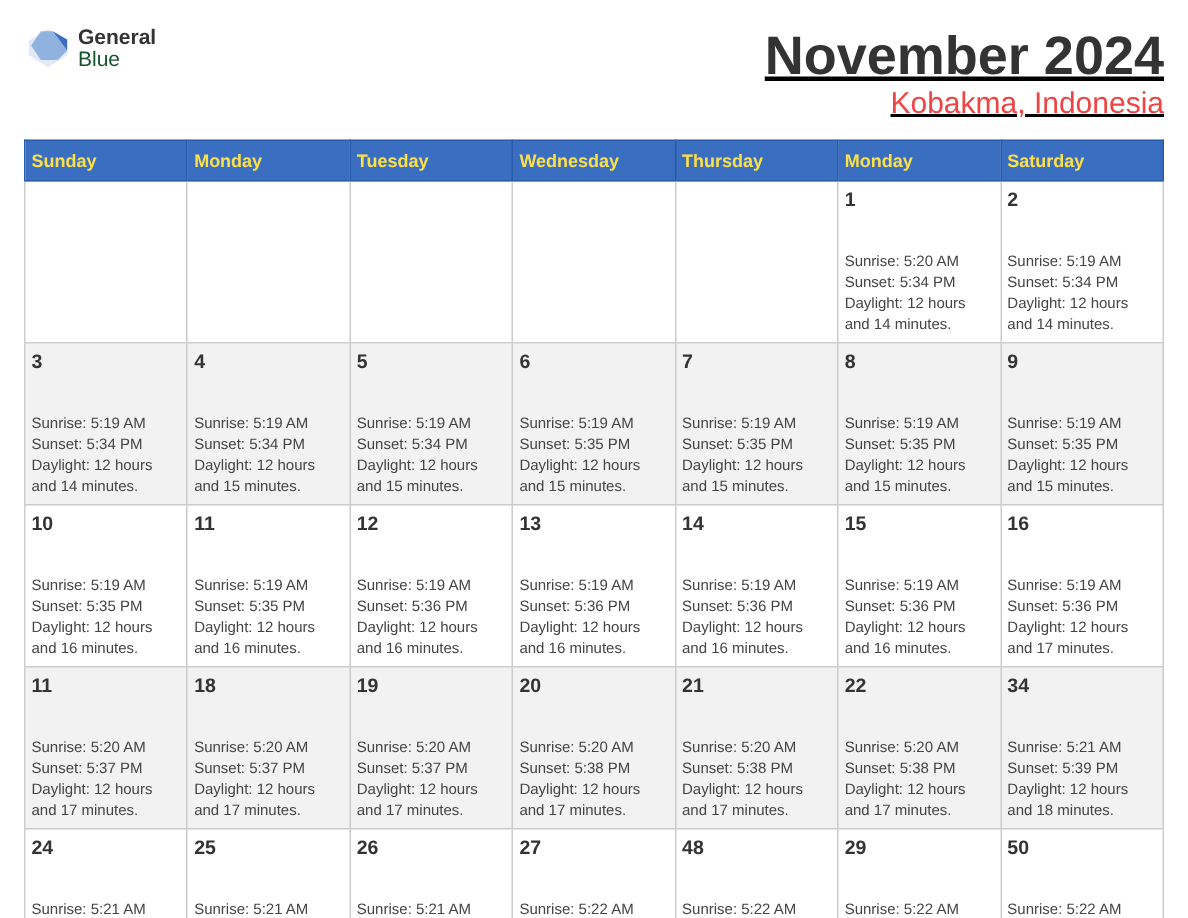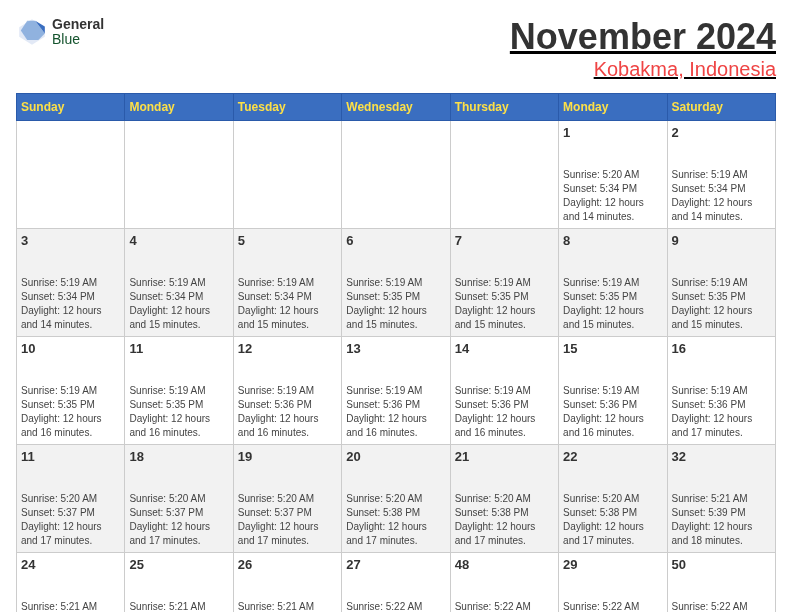--- a/index.html
+++ b/index.html
@@ -269,21 +269,21 @@
 Sunset: 5:38 PM
 Daylight: 12 hours and 17 minutes.</div>
         </td>
         <td>
           <span class="day-num">22</span>
           <div class="day-info">Sunrise: 5:20 AM
 Sunset: 5:38 PM
 Daylight: 12 hours and 17 minutes.</div>
         </td>
         <td>
-          <span class="day-num">32</span>
+          <span class="day-num">34</span>
           <div class="day-info">Sunrise: 5:21 AM
 Sunset: 5:39 PM
 Daylight: 12 hours and 18 minutes.</div>
         </td>
       </tr>
       <tr>
         <td>
           <span class="day-num">24</span>
           <div class="day-info">Sunrise: 5:21 AM
 Sunset: 5:39 PM

